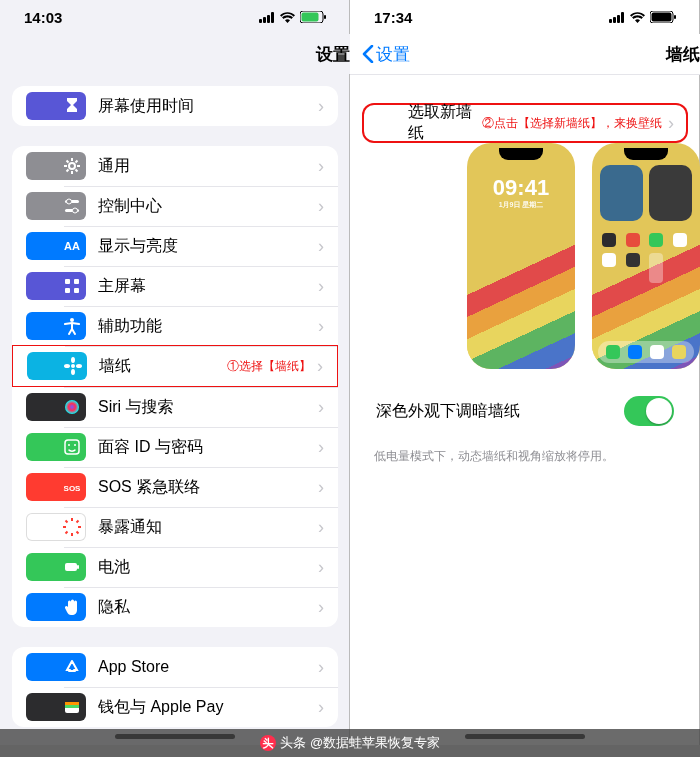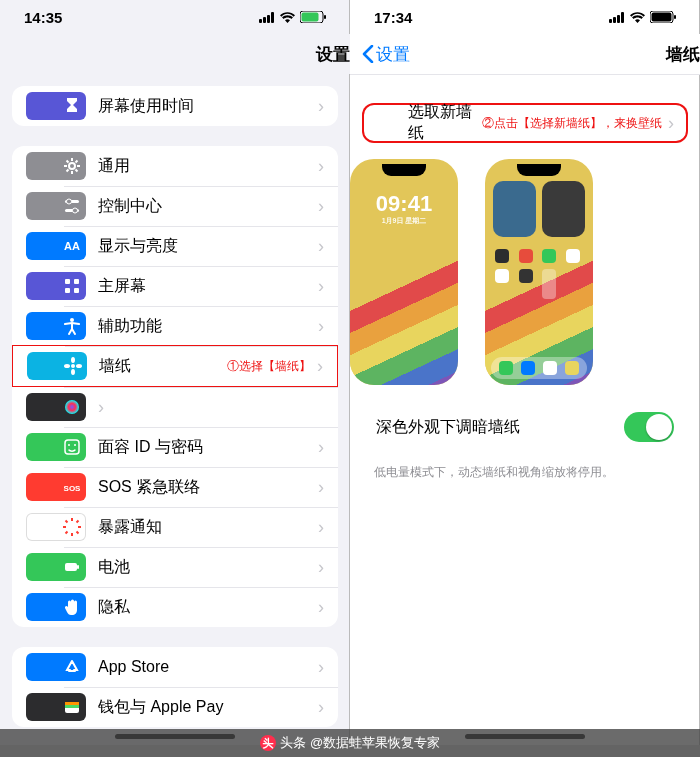--- a/index.html
+++ b/index.html
@@ -25,21 +25,21 @@
   .icon-box{width:28px;height:28px;border-radius:6px;display:flex;align-items:center;justify-content:center;margin-right:12px;flex:none;color:#fff;padding-left:32px;}
   .label{flex:1;font-size:16px;color:#000;}
   .chev{color:#c7c7cc;font-size:18px;}
   .annot{color:#e11;font-size:12px;margin-right:6px;}
   .highlight{box-shadow:0 0 0 2px #e11 inset;position:relative;z-index:1;}
   .highlight-row{border:1px solid #e11;z-index:2;margin-top:-1px;}
 
   .hint{font-size:12px;color:#8e8e93;padding:4px 24px 14px;line-height:1.6;}
 
   
-  .wall-prev{display:flex;gap:27px;justify-content:flex-start;padding:16px 0 18px;}
+  .wall-prev{display:flex;gap:17px;justify-content:flex-end;padding:0 0 18px;}
   .wp{width:108px;height:226px;border-radius:24px;position:relative;overflow:hidden;background:#e2c659;}
   .stripes{position:absolute;inset:0;background:
      linear-gradient(155deg,transparent 55%,#e14a4a 55% 63%,#e9a13e 63% 71%,#e8d55e 71% 79%,#5db461 79% 87%,#4a74c9 87% 95%,#7d55b8 95% 100%);}
   .wp .notch{position:absolute;top:5px;left:50%;transform:translateX(-50%);width:44px;height:12px;background:#000;border-radius:0 0 9px 9px;}
   .wp-clock{position:absolute;top:34px;left:0;right:0;text-align:center;color:#fff;font-weight:700;font-size:22px;line-height:1;}
   .wp-date{color:#fff;opacity:.9;font-size:7px;display:block;margin-top:2px;}
   .dock{position:absolute;left:6px;right:6px;bottom:6px;height:22px;border-radius:12px;background:rgba(255,255,255,.35);display:flex;justify-content:space-evenly;align-items:center;}
   .dock i, .apps i{width:14px;height:14px;border-radius:4px;display:inline-block;}
   .apps{position:absolute;top:90px;left:10px;right:10px;display:grid;grid-template-columns:repeat(4,1fr);gap:6px;}
   .widget{position:absolute;top:22px;left:8px;right:8px;height:56px;border-radius:10px;display:flex;gap:6px;}
@@ -58,21 +58,21 @@
   .c-cyan{background:#0bb3e3}.c-red{background:#ff3b30}.c-green{background:#34c759}
   .c-dark{background:#2c2c2e}
 </style>
 </head>
 <body>
 
 <div class="stage">
 
   <div class="phone left">
     <div class="status">
-      <span>14:35</span>
+      <span>14:03</span>
       <span class="status-icons">
         <svg width="16" height="11" viewBox="0 0 16 11">
             <rect x="0" y="7" width="3" height="4" rx="1"></rect>
             <rect x="4" y="5" width="3" height="6" rx="1"></rect>
             <rect x="8" y="3" width="3" height="8" rx="1"></rect>
             <rect x="12" y="0" width="3" height="11" rx="1"></rect>
           </svg>
         <svg width="15" height="11" viewBox="0 0 15 11">
             <path d="M7.5 11L10 8.2c-1.4-1.3-3.6-1.3-5 0L7.5 11zM2 5.3c3-2.9 8-2.9 11 0l-1.6 1.7c-2.2-2-5.6-2-7.8 0L2 5.3zM0 3.2C4-0.9 11-0.9 15 3.2l-1.4 1.5C10.4.8 4.6.8 1.4 4.7L0 3.2z"></path>
           </svg>
@@ -172,20 +172,21 @@
               <circle cx="10" cy="10" r="7" fill="url(#sg)"></circle>
               <defs>
                 <radialGradient id="sg">
                   <stop offset="0" stop-color="#7d55ff"></stop>
                   <stop offset=".5" stop-color="#ff2d55"></stop>
                   <stop offset="1" stop-color="#0ff"></stop>
                 </radialGradient>
               </defs>
             </svg>
           </span>
+          <span class="label">Siri 与搜索</span>
           <span class="chev">›</span>
         </div>
         <div class="row">
           <span class="icon-box c-green">
             <svg width="20" height="20" viewBox="0 0 20 20">
               <rect x="3" y="3" width="14" height="14" rx="3" fill="none" stroke="#fff" stroke-width="1.5"></rect>
               <circle cx="7" cy="8" r="1" fill="#fff"></circle>
               <circle cx="13" cy="8" r="1" fill="#fff"></circle>
               <path d="M7 13c1 1.5 5 1.5 6 0" stroke="#fff" stroke-width="1.5" fill="none" stroke-linecap="round"></path>
             </svg>

